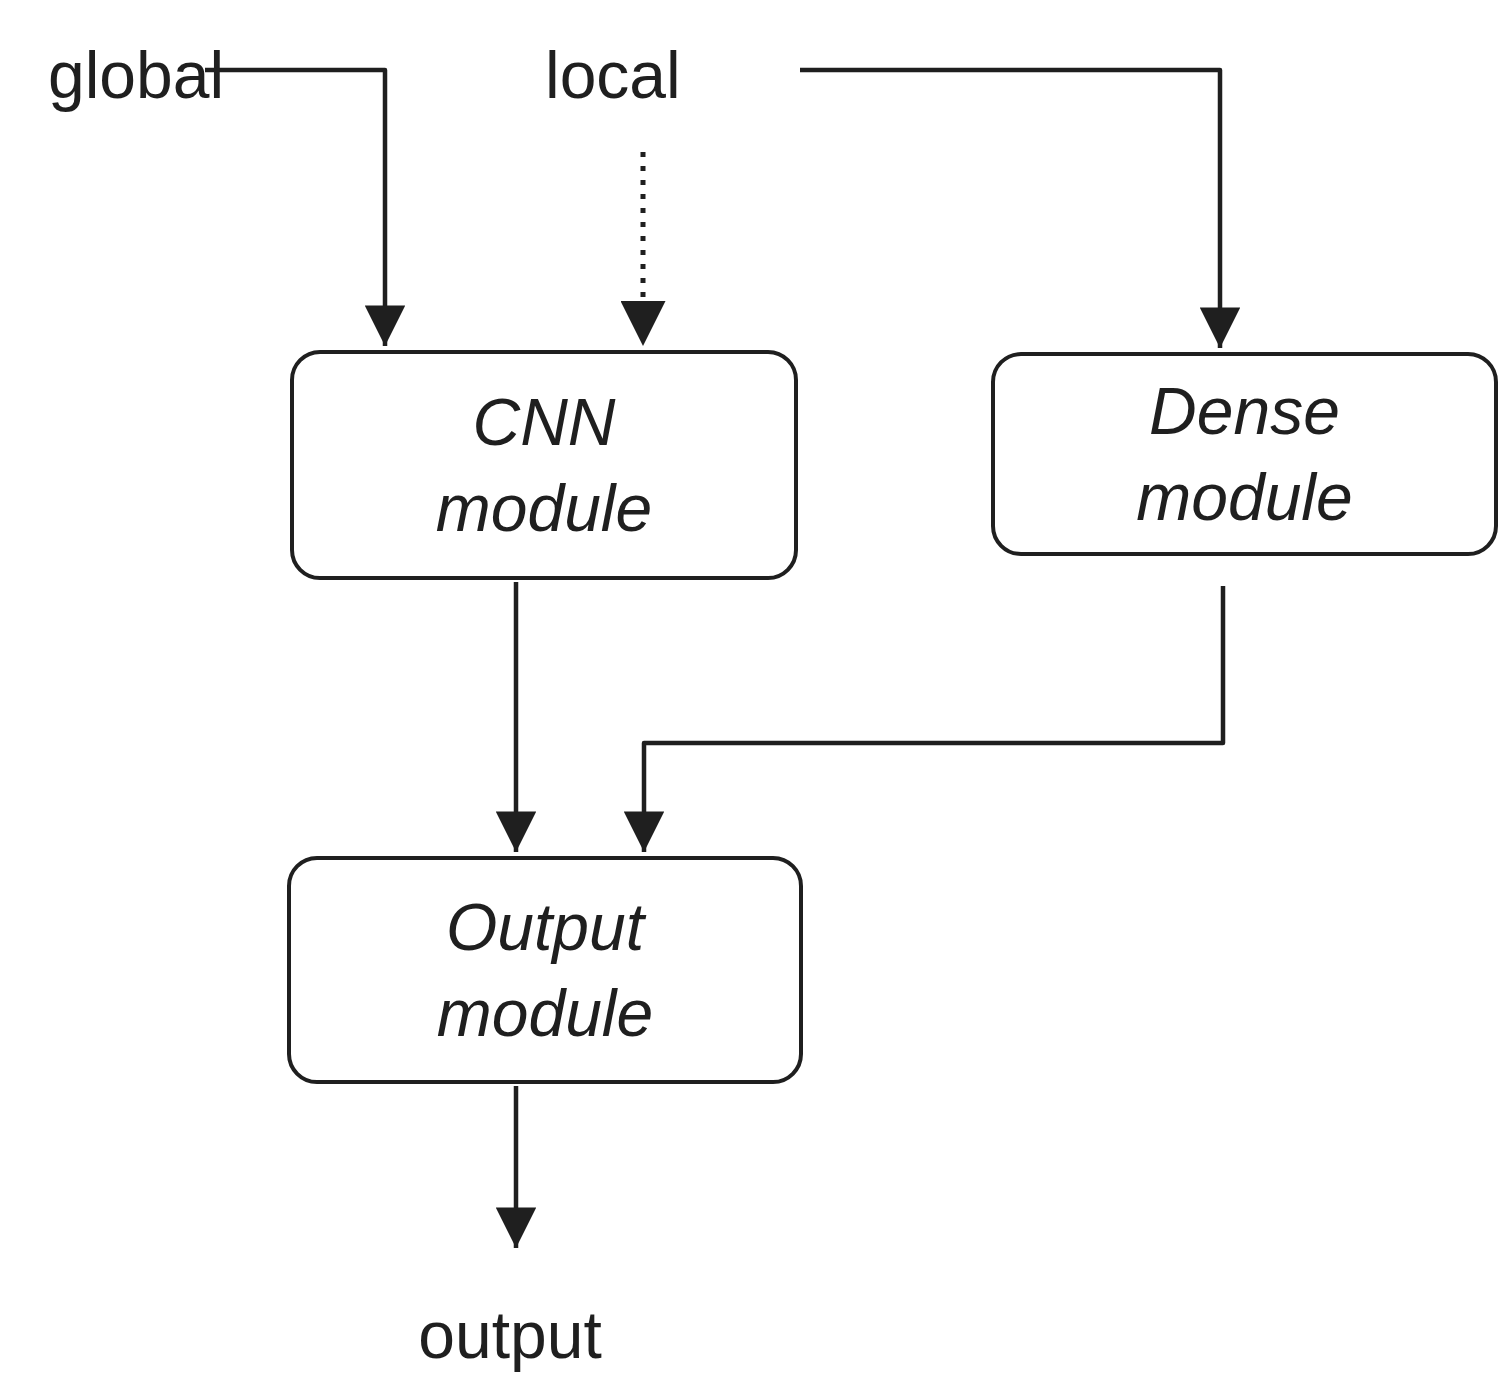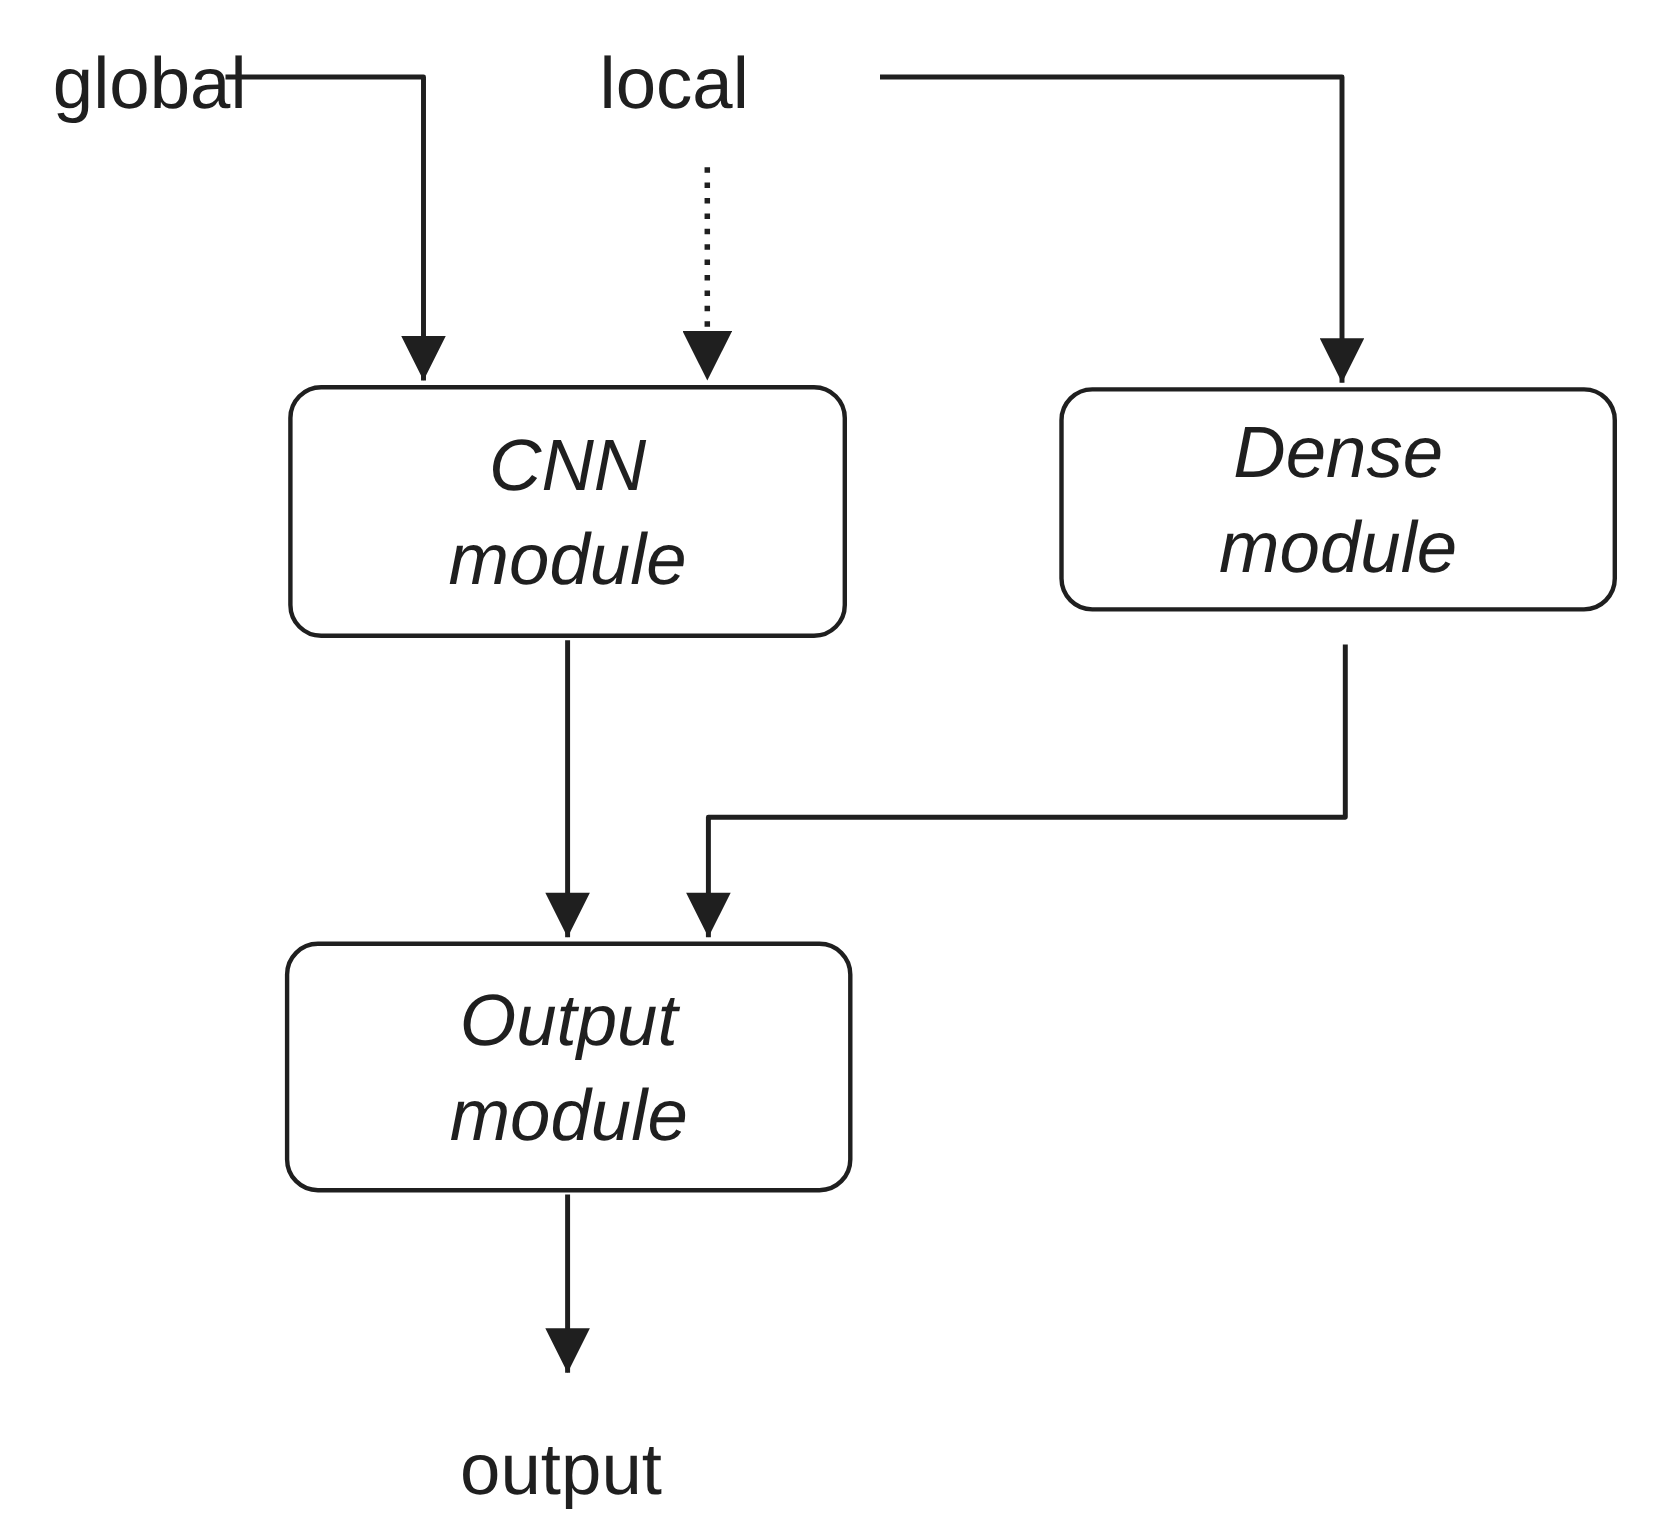--- a/index.html
+++ b/index.html
@@ -48,20 +48,21 @@
     border-radius: 30px;
     background: transparent;
     display: flex;
     flex-direction: column;
     align-items: center;
     justify-content: center;
     font-style: italic;
     font-size: 66px;
     line-height: 86px;
     text-align: center;
+    margin-left: 28px;
   }
 </style>
 </head>
 <body style="background: rgb(255, 255, 255); color: rgb(31, 31, 31);">
 
 <div class="canvas" style="background: rgb(255, 255, 255);">
 
   <svg id="edge-layer" viewBox="0 0 1511 1399" xmlns="http://www.w3.org/2000/svg">
     <defs>
       <marker id="arrow" viewBox="0 0 10 10" refX="10" refY="5" markerWidth="10" markerHeight="9" orient="auto" markerUnits="strokeWidth">

